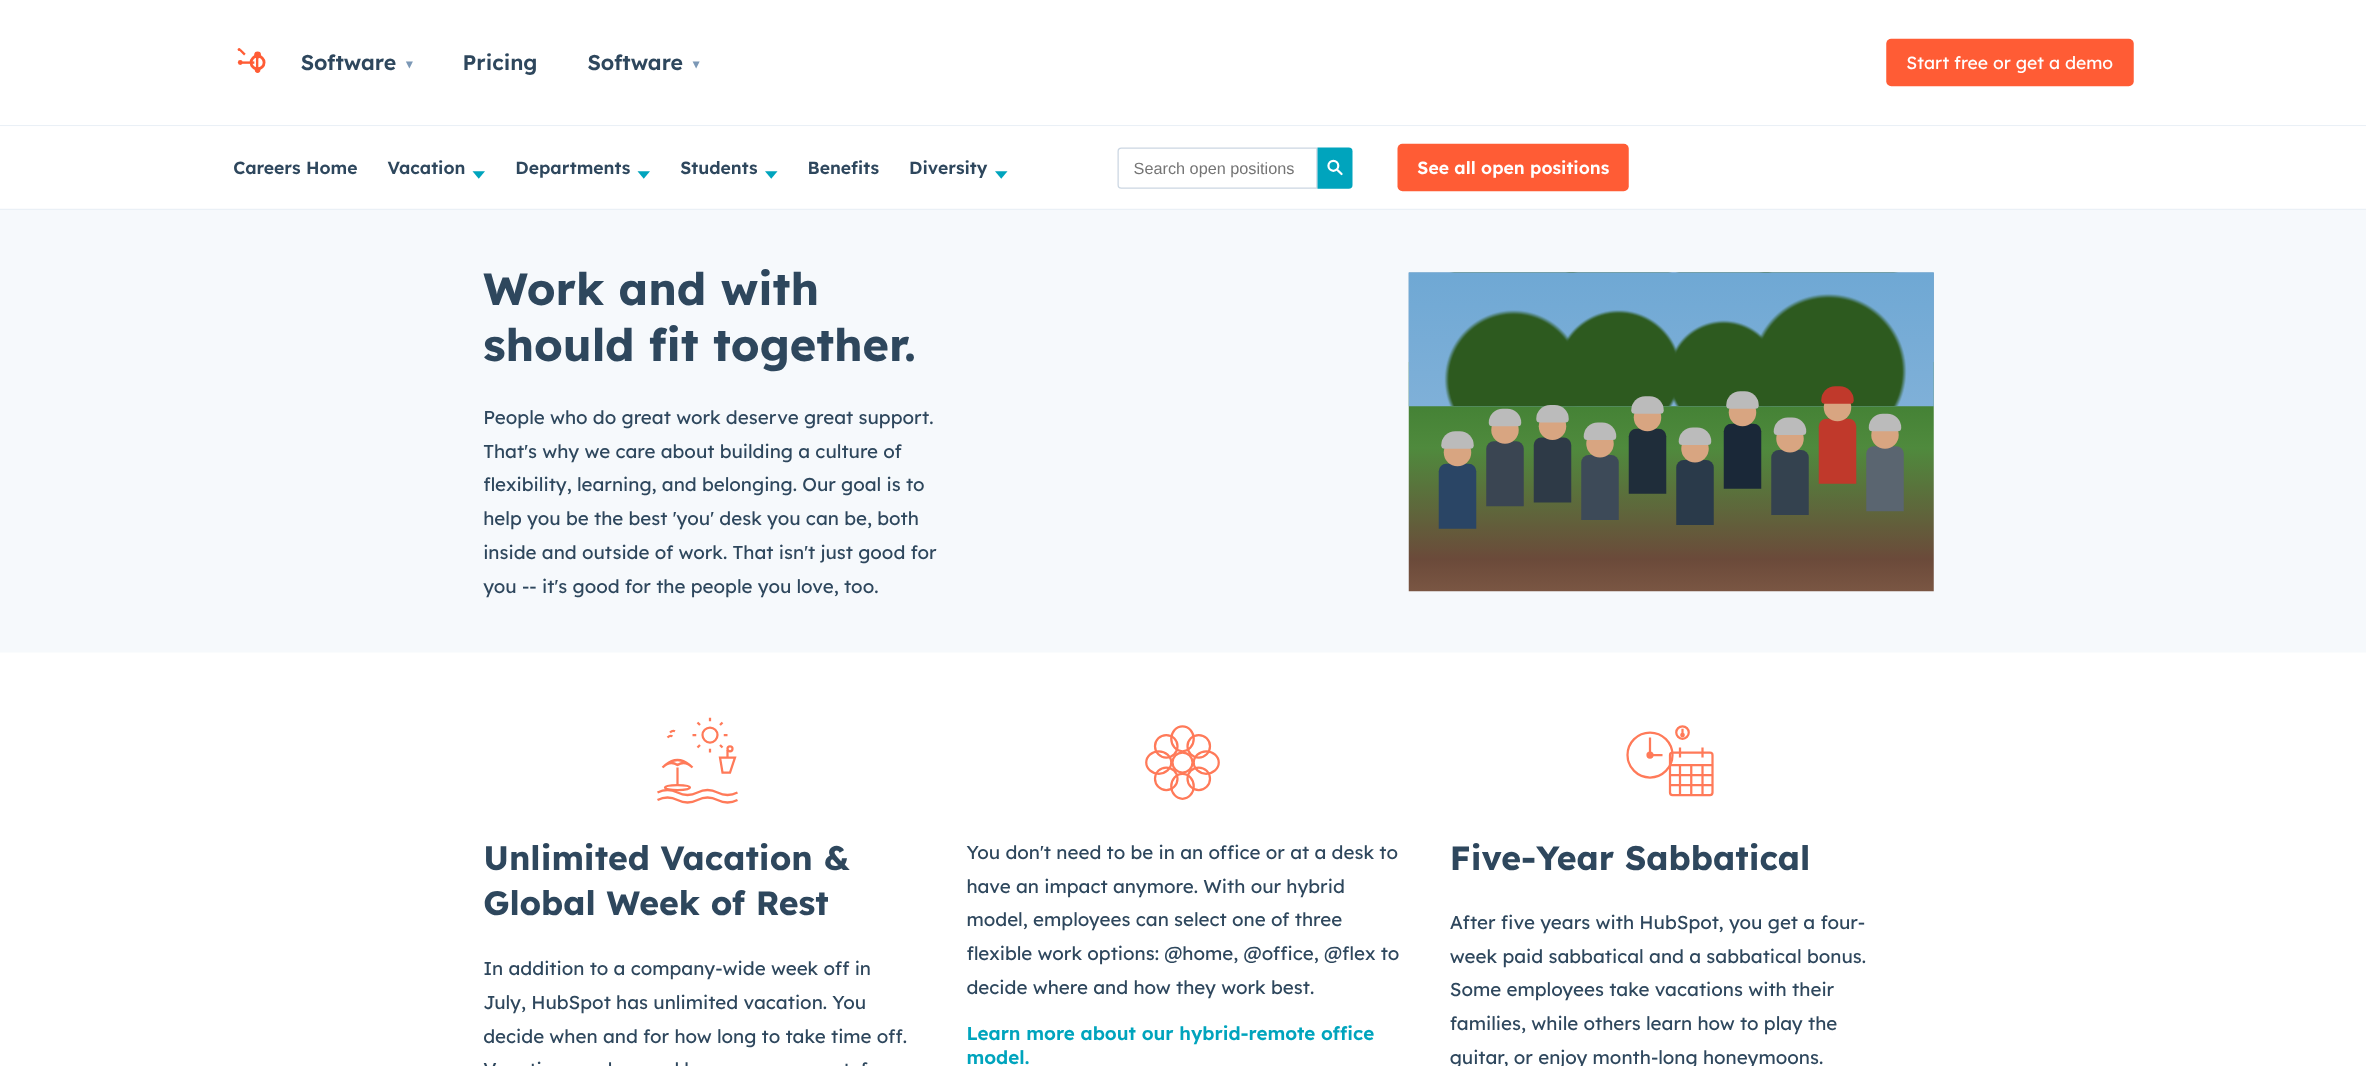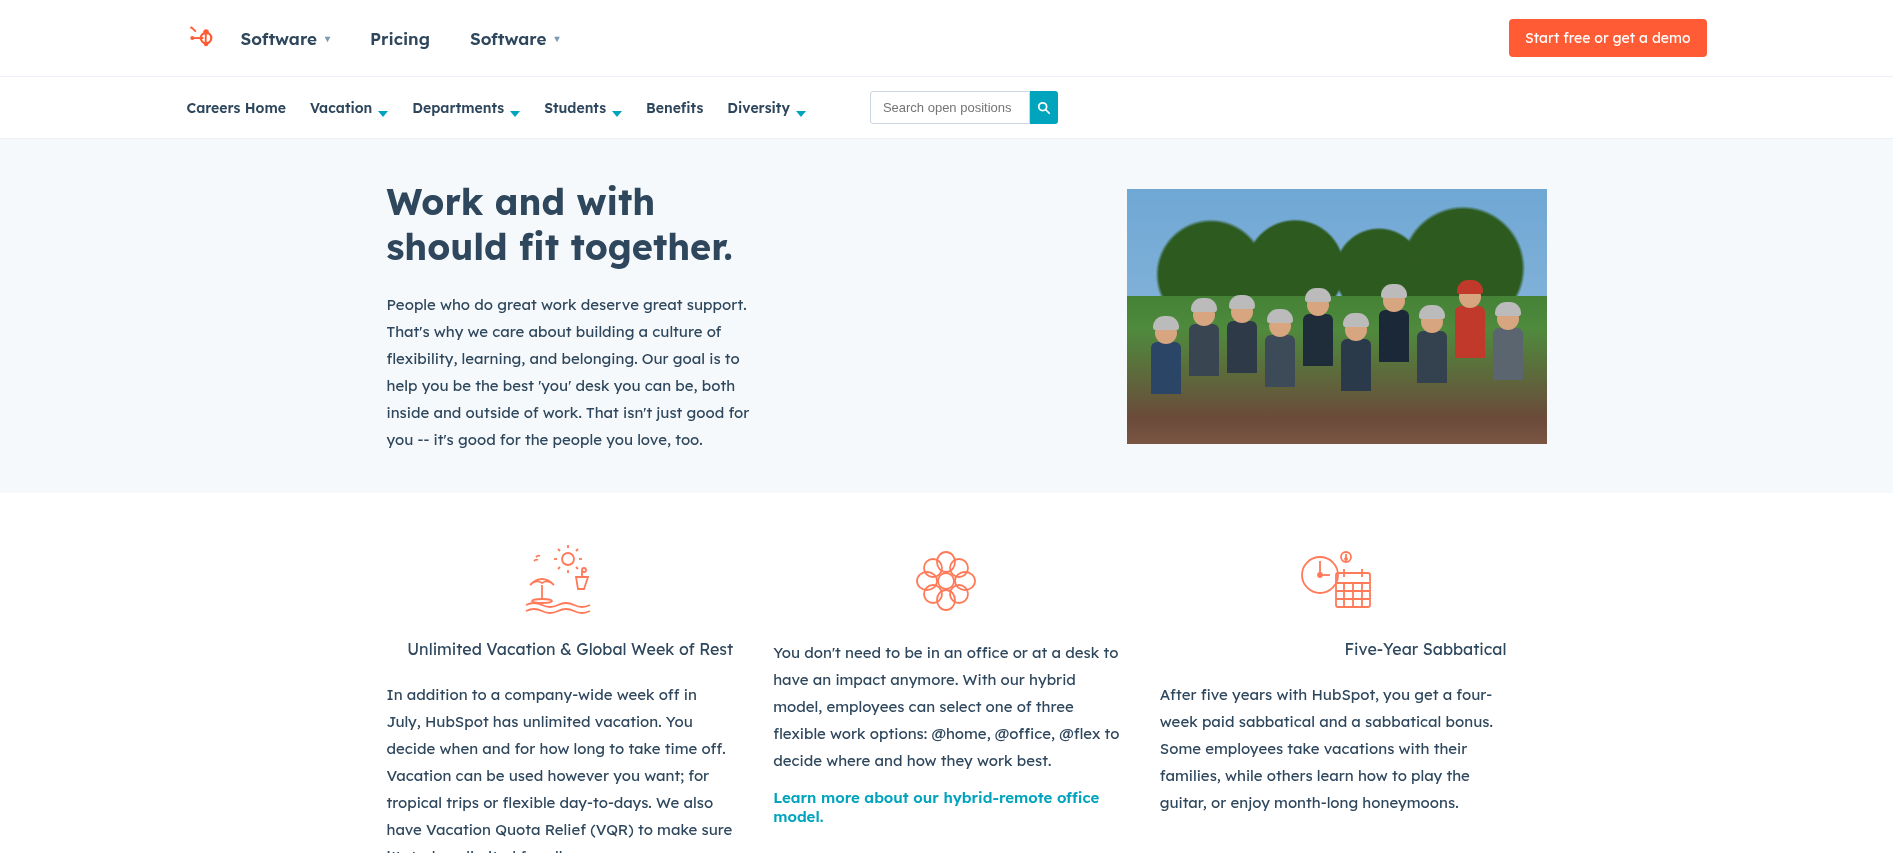--- a/index.html
+++ b/index.html
@@ -1,30 +1,30 @@
 <!DOCTYPE html>
 <html><head>
 <meta charset="utf-8">
 <style>
 *{margin:0;padding:0;box-sizing:border-box}
 body{font-family:Lexend,-apple-system,BlinkMacSystemFont,"Segoe UI",sans-serif;color:#2e475d;background:#fff}
 
 .topnav{border-bottom:1px solid #eaf0f6;background:#fff}
-.topnav-inner{display:flex;align-items:center;padding:19px 40px;max-width:1600px;margin:0 auto}
+.topnav-inner{display:flex;align-items:center;padding:31px 40px;max-width:1600px;margin:0 auto}
 .logo{margin-right:28px;display:inline-flex}
 .topnav-links{display:flex;gap:40px}
 .topnav-link{font-size:17px;font-weight:600;color:#2e475d;display:inline-flex;align-items:center;gap:8px;cursor:pointer}
 .cta-primary{margin-left:auto;background:#ff5c35;color:#fff;font-weight:400;font-size:14px;padding:10px 16px;border-radius:4px;text-decoration:none;cursor:pointer}
 .caret{font-size:10px;color:#7c98b6}
 
 .subnav{border-bottom:1px solid #eaf0f6;background:#fff}
 .subnav-inner{display:flex;align-items:center;padding:14px 40px;max-width:1600px;margin:0 auto;gap:24px}
 .subnav-link{font-size:14px;font-weight:600;color:#2e475d;display:inline-flex;align-items:flex-end;gap:6px;cursor:pointer}
 .caret-sm{width:0;height:0;border-left:5px solid transparent;border-right:5px solid transparent;border-top:6px solid #00a4bd;display:inline-block}
-.search-wrap{display:flex;margin-left:40px}
+.search-wrap{display:flex;margin-left:64px}
 .search-input{font-size:13px;padding:8px 12px;border:1px solid #cbd6e2;border-radius:3px 0 0 3px;width:160px;outline:none}
 .search-btn{background:#00a4bd;border:none;width:28px;display:flex;align-items:center;justify-content:center;border-radius:0 3px 3px 0;cursor:pointer}
 .btn-teal{background:#ff5c35;color:#fff;font-weight:600;font-size:14px;padding:10px 16px;border-radius:4px;cursor:pointer;margin-left:12px}
 
 .hero{background:#f6f9fc;position:relative;overflow:hidden}
 .hero-inner{max-width:1200px;margin:0 auto;display:flex;align-items:center;min-height:255px;padding-left:40px}
 .hero-text{max-width:380px;padding-top:40px;padding-bottom:40px}
 .hero-text h1{font-size:36px;font-weight:700;line-height:1.25;color:#2e475d;margin-bottom:22px}
 .hero-text p{font-size:15px;line-height:1.8;color:#2e475d}
 .hero-img{margin-left:auto;width:420px;height:255px;flex-shrink:0;position:relative}
@@ -33,21 +33,21 @@
 .person{width:36px;display:flex;flex-direction:column;align-items:center;margin:0 1px}
 .person .head{width:22px;height:22px;border-radius:50%;background:#d8a581;position:relative}
 .person .hat{position:absolute;top:-6px;left:-2px;right:-2px;height:14px;border-radius:12px 12px 3px 3px;background:#bbb}
 .person .body{width:30px;height:52px;border-radius:6px 6px 0 0;margin-top:-2px}
 .trees{position:absolute;top:0;left:0;right:0;height:42%;background:radial-gradient(circle at 20% 80%,#2d5a1f 15%,transparent 16%),radial-gradient(circle at 40% 75%,#2d5a1f 18%,transparent 19%),radial-gradient(circle at 60% 78%,#2d5a1f 16%,transparent 17%),radial-gradient(circle at 80% 74%,#2d5a1f 17%,transparent 18%),linear-gradient(to bottom,#6fa8d4,#7fb0d8)}
 
 .benefits{padding:48px 0 60px;background:#fff}
 .benefits-inner{max-width:1200px;margin:0 auto;padding:0 40px;display:grid;grid-template-columns:repeat(3,1fr);gap:40px}
 .benefit{text-align:left}
 .benefit .icon-wrap{height:80px;display:flex;align-items:center;justify-content:center;margin-bottom:18px}
-.benefit h3{font-size:16px;font-weight:400;text-align:right;margin-bottom:20px;line-height:1.35}
+.benefit h3{font-size:27px;font-weight:700;text-align:left;margin-bottom:20px;line-height:1.35}
 .benefit p{font-size:15px;line-height:1.8;color:#2e475d}
 .benefit a{color:#00a4bd;font-weight:600;font-size:15px;display:inline-block;margin-top:14px;text-decoration:none}
 </style>
 </head>
 <body>
 
 <nav class="topnav">
   <div class="topnav-inner">
     <span class="logo">
       <svg width="26" height="26" viewBox="0 0 30 30">
@@ -106,20 +106,21 @@
       </span>
     <div class="search-wrap">
       <input class="search-input" placeholder="Search open positions" style="">
       <button class="search-btn">
         <svg width="14" height="14" viewBox="0 0 16 16">
             <circle cx="6.5" cy="6.5" r="4.5" fill="none" stroke="#fff" stroke-width="2"></circle>
             <line x1="10" y1="10" x2="14" y2="14" stroke="#fff" stroke-width="2" stroke-linecap="round"></line>
           </svg>
       </button>
     </div>
+    <a class="btn-teal">See all open positions</a>
   </div>
 </nav>
 
 <section class="hero">
   <div class="hero-inner">
     <div class="hero-text">
       <h1>Work and with should fit together.</h1>
       <p>People who do great work deserve great support. That's why we care about building a culture of flexibility, learning, and belonging. Our goal is to help you be the best 'you' desk you can be, both inside and outside of work. That isn't just good for you -- it's good for the people you love, too.</p>
     </div>
     <div class="hero-img">

